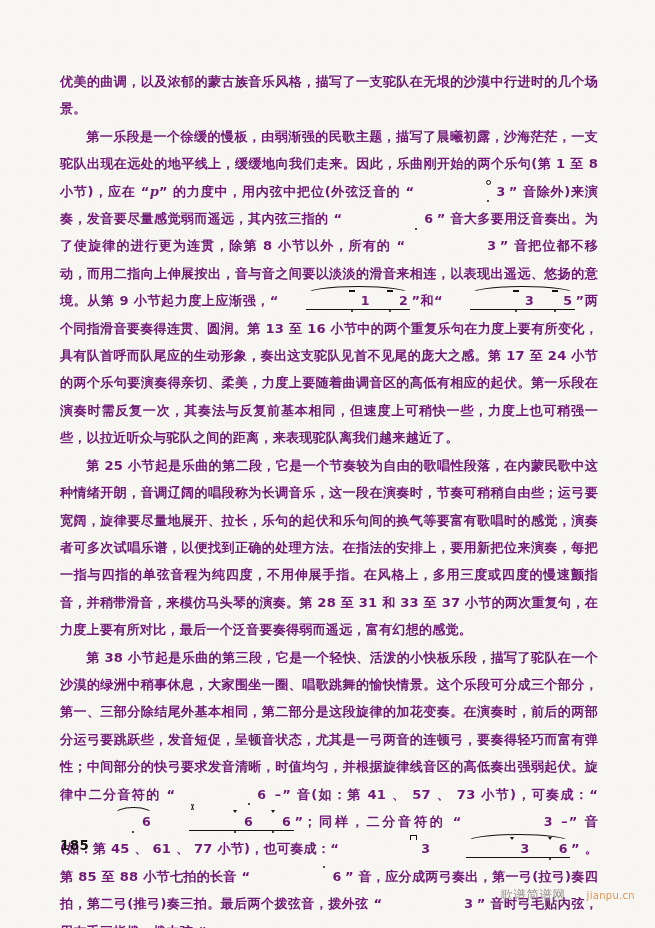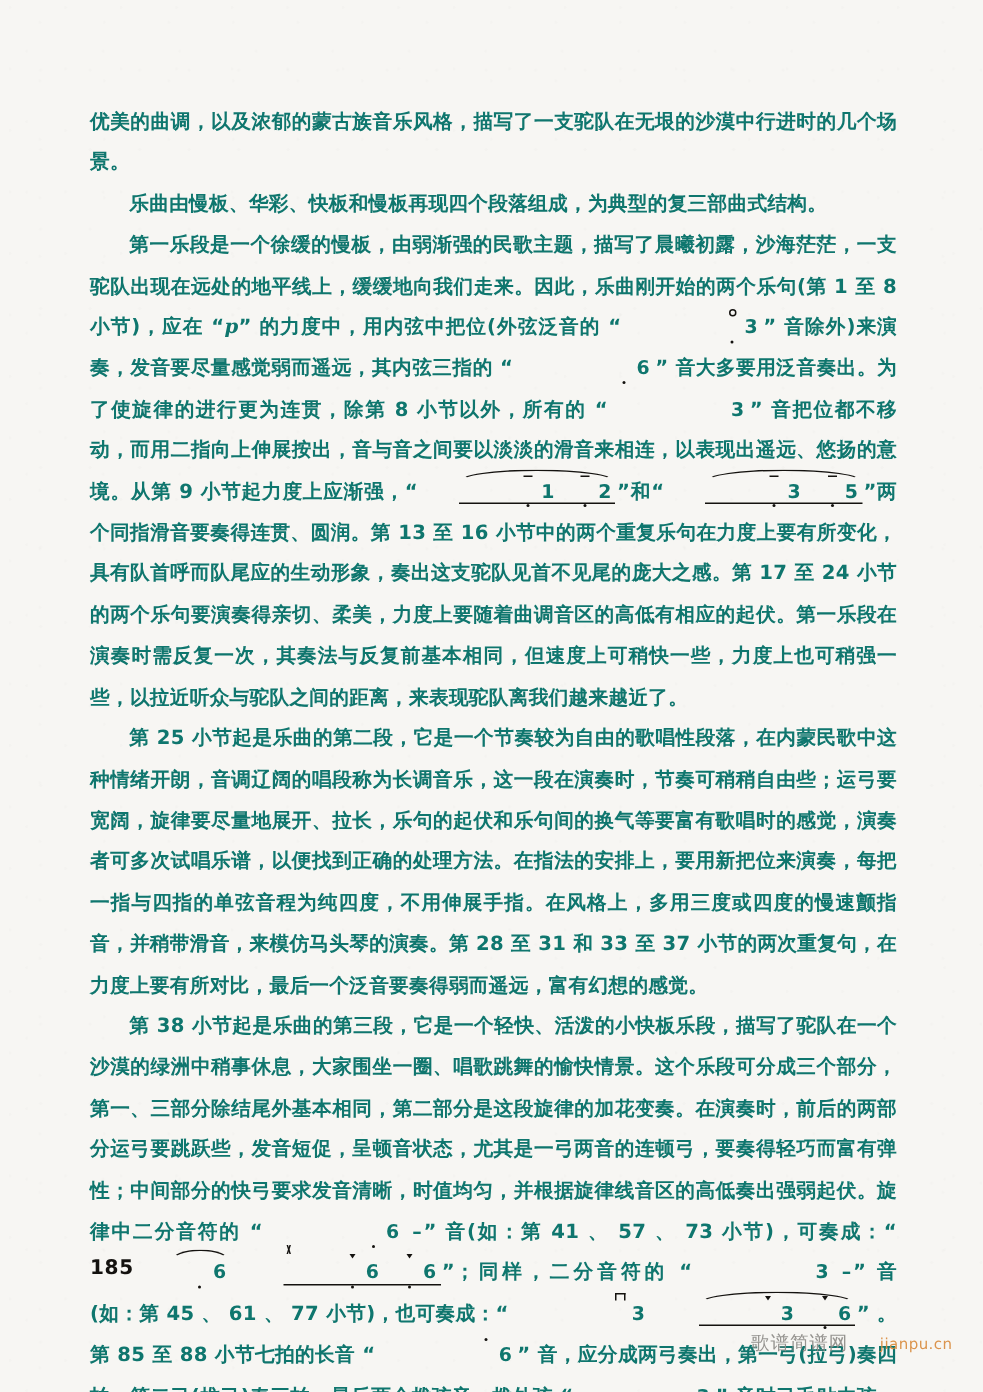--- a/index.html
+++ b/index.html
@@ -24,21 +24,21 @@
   }
   .page{
     position:absolute;
     left:60px; top:68px;
     width:538px;
   }
   .para{
     margin:0 0 0 0;
     font-size:13.1px;
     line-height:27.4px;
-    color:#0f766e;
+    color:#701a75;
     text-align:justify;
     text-align-last:left;
     text-justify:inter-character;
     letter-spacing:.2px;
     font-weight:600;
   }
   .para.indent{ text-indent:2em; }
   .para + .para{ margin-top:0; }
 
   
@@ -186,21 +186,20 @@
     text-align:right;
   }
 </style>
 </head>
 <body>
 
 <div class="paper-noise"></div>
 
 <div class="page" id="page-body">
     <p class="para"><span>优美的曲调，以及浓郁的蒙古族音乐风格，描写了一支驼队在无垠的沙漠中行进时的几个场景。</span></p>
-    <p class="para indent"><span>乐曲由慢板、华彩、快板和慢板再现四个段落组成，为典型的复三部曲式结构。</span></p>
     <p class="para indent"><span>第一乐段是一个徐缓的慢板，由弱渐强的民歌主题，描写了晨曦初露，沙海茫茫，一支驼队出现在远处的地平线上，缓缓地向我们走来。因此，乐曲刚开始的两个乐句(第 1 至 8 小节)，应在 “</span><span class="dyn">p</span><span>” 的力度中，用内弦中把位(外弦泛音的 “</span><span class="jp"><span class="jp-grp"><span class="pitch dot-low harm">3</span></span></span><span>” 音除外)来演奏，发音要尽量感觉弱而遥远，其内弦三指的 “</span><span class="jp"><span class="jp-grp"><span class="pitch dot-low">6</span></span></span><span>” 音大多要用泛音奏出。为了使旋律的进行更为连贯，除第 8 小节以外，所有的 “</span><span class="jp"><span class="jp-grp"><span class="pitch">3</span></span></span><span>” 音把位都不移动，而用二指向上伸展按出，音与音之间要以淡淡的滑音来相连，以表现出遥远、悠扬的意境。从第 9 小节起力度上应渐强，“</span><span class="jp"><span class="jp-grp beam"><span class="pitch dot-low tenuto">1</span><span class="pitch dot-low tenuto">2</span><span class="slur"></span></span></span><span>”和“</span><span class="jp"><span class="jp-grp beam"><span class="pitch dot-low tenuto">3</span><span class="pitch dot-low tenuto">5</span><span class="slur"></span></span></span><span>”两个同指滑音要奏得连贯、圆润。第 13 至 16 小节中的两个重复乐句在力度上要有所变化，具有队首呼而队尾应的生动形象，奏出这支驼队见首不见尾的庞大之感。第 17 至 24 小节的两个乐句要演奏得亲切、柔美，力度上要随着曲调音区的高低有相应的起伏。第一乐段在演奏时需反复一次，其奏法与反复前基本相同，但速度上可稍快一些，力度上也可稍强一些，以拉近听众与驼队之间的距离，来表现驼队离我们越来越近了。</span></p>
     <p class="para indent"><span>第 25 小节起是乐曲的第二段，它是一个节奏较为自由的歌唱性段落，在内蒙民歌中这种情绪开朗，音调辽阔的唱段称为长调音乐，这一段在演奏时，节奏可稍稍自由些；运弓要宽阔，旋律要尽量地展开、拉长，乐句的起伏和乐句间的换气等要富有歌唱时的感觉，演奏者可多次试唱乐谱，以便找到正确的处理方法。在指法的安排上，要用新把位来演奏，每把一指与四指的单弦音程为纯四度，不用伸展手指。在风格上，多用三度或四度的慢速颤指音，并稍带滑音，来模仿马头琴的演奏。第 28 至 31 和 33 至 37 小节的两次重复句，在力度上要有所对比，最后一个泛音要奏得弱而遥远，富有幻想的感觉。</span></p>
     <p class="para indent"><span>第 38 小节起是乐曲的第三段，它是一个轻快、活泼的小快板乐段，描写了驼队在一个沙漠的绿洲中稍事休息，大家围坐一圈、唱歌跳舞的愉快情景。这个乐段可分成三个部分，第一、三部分除结尾外基本相同，第二部分是这段旋律的加花变奏。在演奏时，前后的两部分运弓要跳跃些，发音短促，呈顿音状态，尤其是一弓两音的连顿弓，要奏得轻巧而富有弹性；中间部分的快弓要求发音清晰，时值均匀，并根据旋律线音区的高低奏出强弱起伏。旋律中二分音符的 “</span><span class="jp"><span class="jp-grp"><span class="pitch dot-low">6</span></span><span style="margin-left: 6px;">–</span></span><span>” 音(如：第 41 、 57 、 73 小节)，可奏成：“</span><span class="jp"><span class="jp-grp"><span class="pitch dot-low">6<span class="slur"></span></span></span></span><span> </span><span class="jp"><span class="jp-grp beam"><span class="pitch dot-low stac">6</span><span class="pitch dot-low stac">6</span><span class="upbow"></span></span></span><span>”；同样，二分音符的 “</span><span class="jp"><span class="jp-grp"><span class="pitch">3</span></span><span style="margin-left: 6px;">–</span></span><span>” 音(如：第 45 、 61 、 77 小节)，也可奏成：“</span><span class="jp"><span class="jp-grp"><span class="pitch">3<span class="downbow"></span></span></span></span><span> </span><span class="jp"><span class="jp-grp beam"><span class="pitch stac">3</span><span class="pitch dot-low stac">6</span><span class="slur"></span></span></span><span>” 。第 85 至 88 小节七拍的长音 “</span><span class="jp"><span class="jp-grp"><span class="pitch dot-high">6</span></span></span><span>” 音，应分成两弓奏出，第一弓(拉弓)奏四拍，第二弓(推弓)奏三拍。最后两个拨弦音，拨外弦 “</span><span class="jp"><span class="jp-grp"><span class="pitch">3</span></span></span><span>” 音时弓毛贴内弦，用左手三指拨；拨内弦 “</span></p>
   </div>
 
 <div class="folio">185</div>
 
 <div class="watermark">
   <span class="wm-cn" style="color: rgb(142, 140, 136);">歌谱简谱网</span>
   <span class="wm-en" style="color: rgb(217, 140, 63);">jianpu.cn</span>

